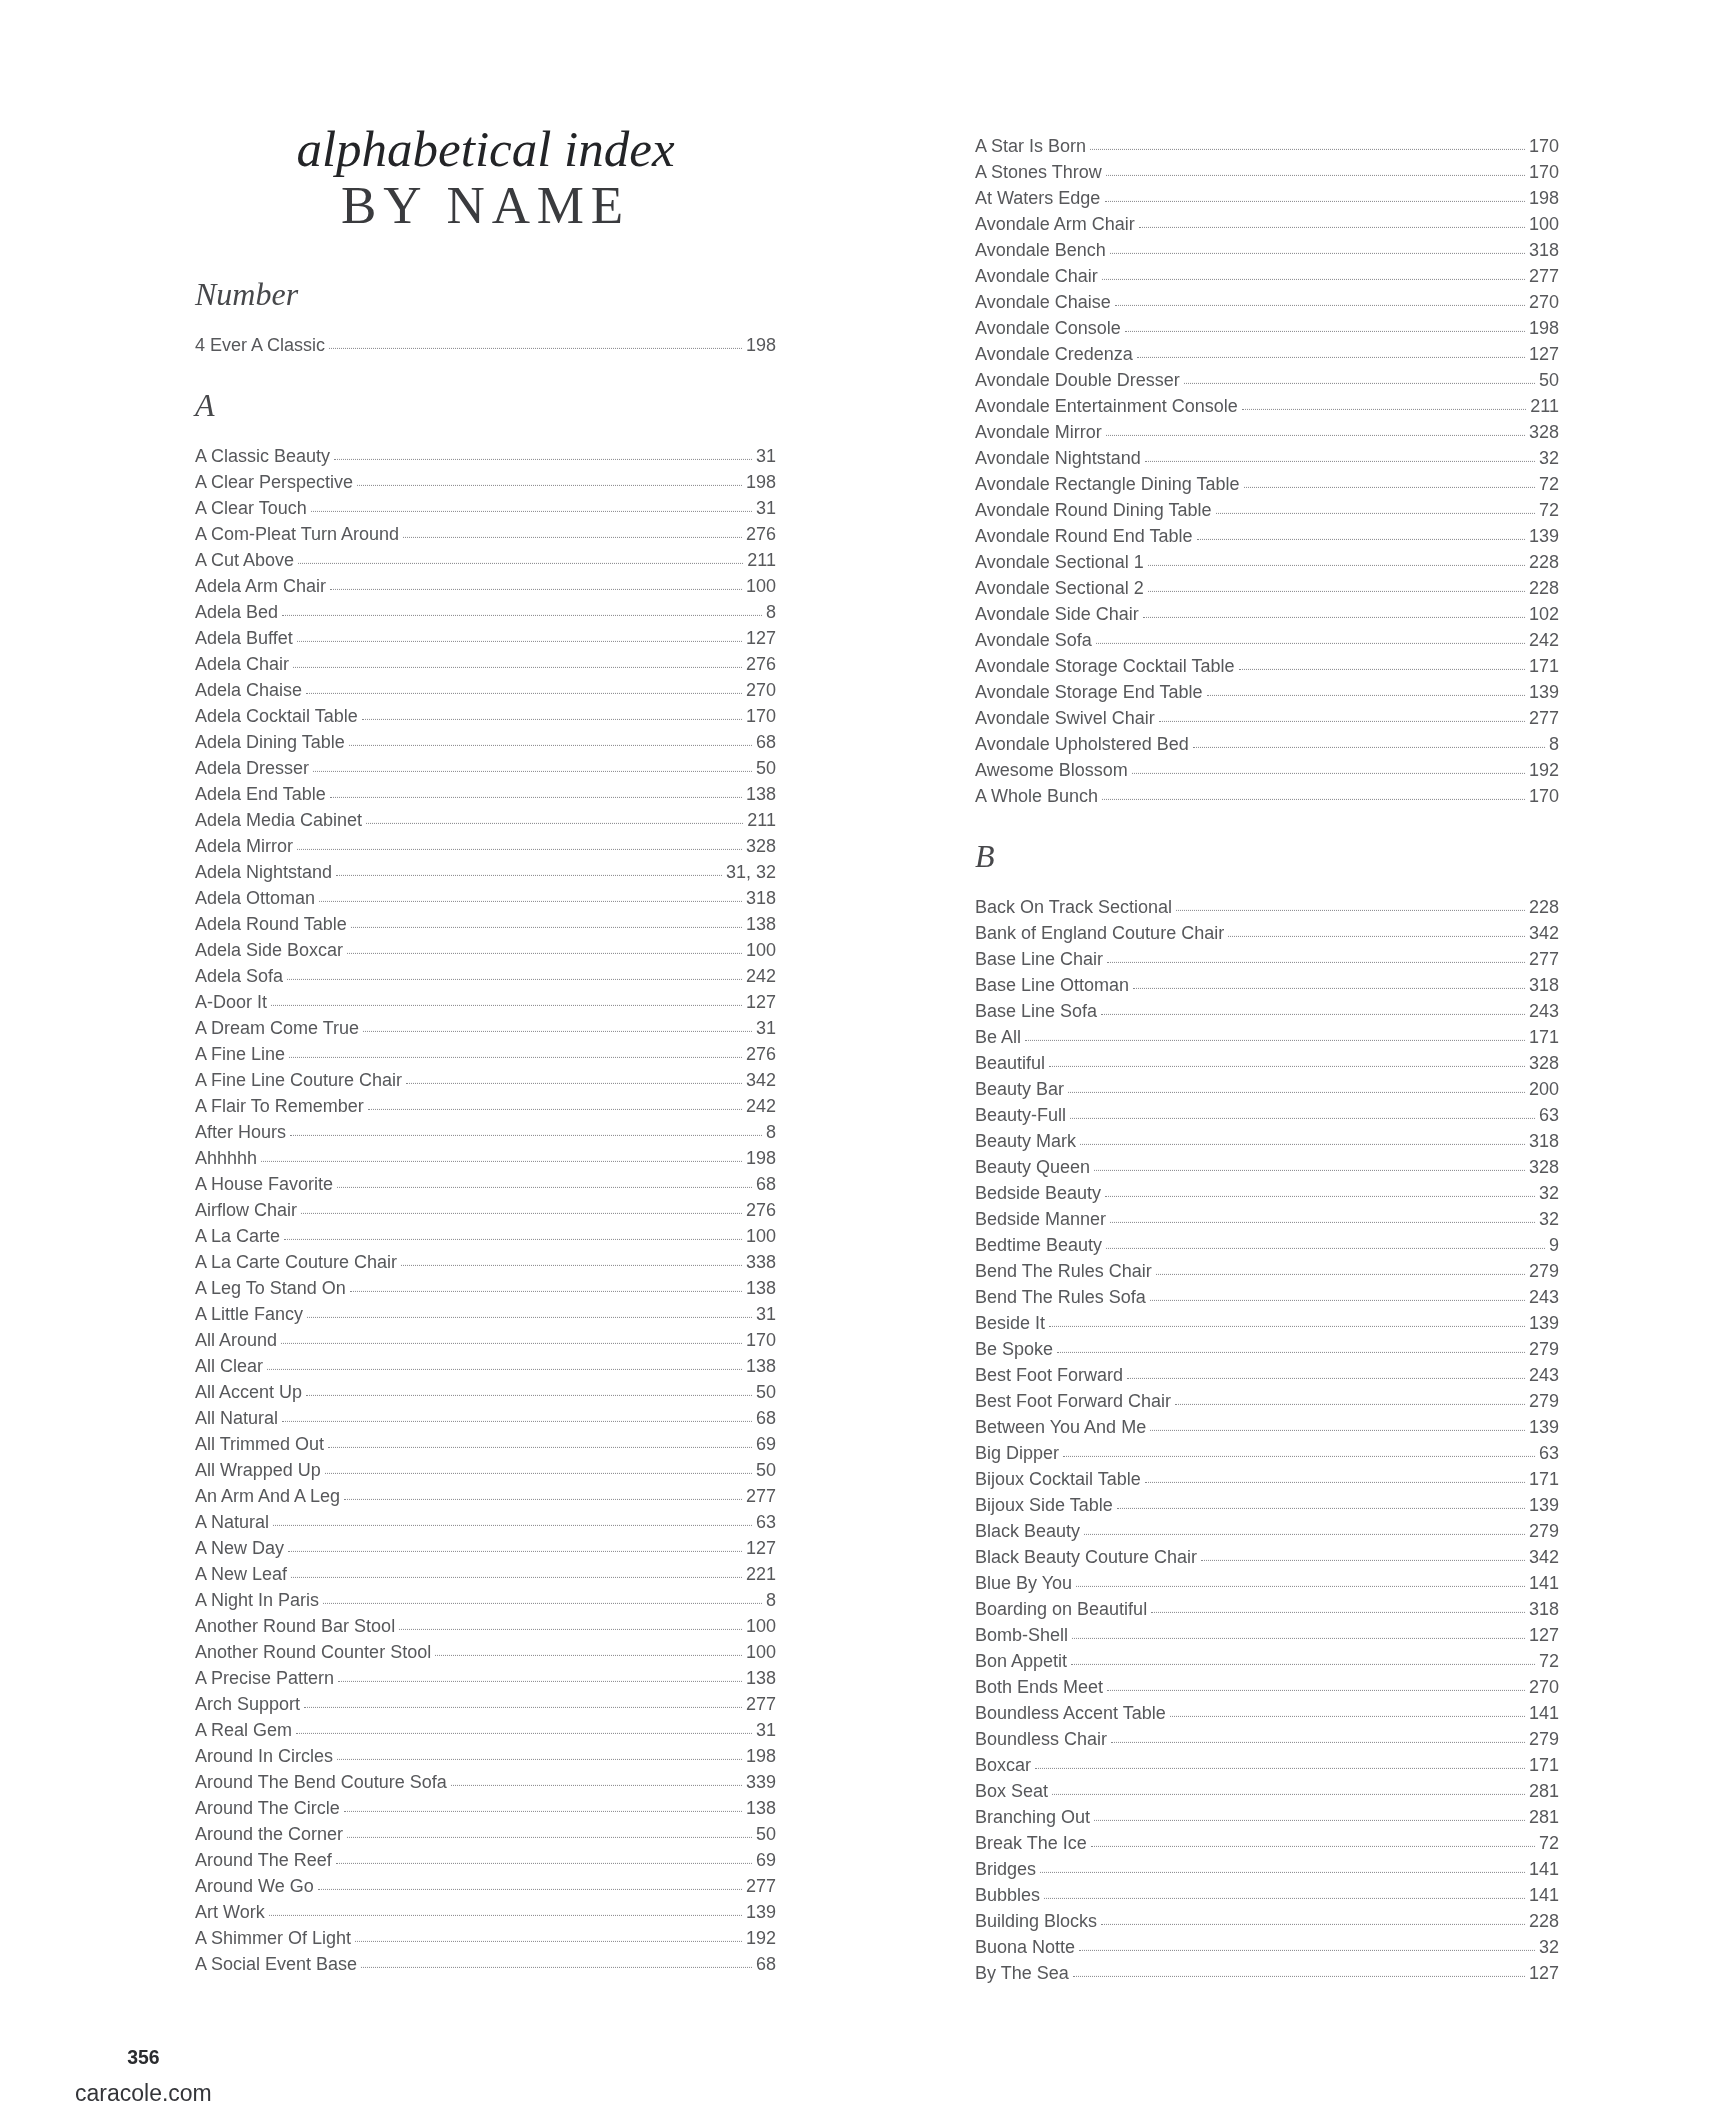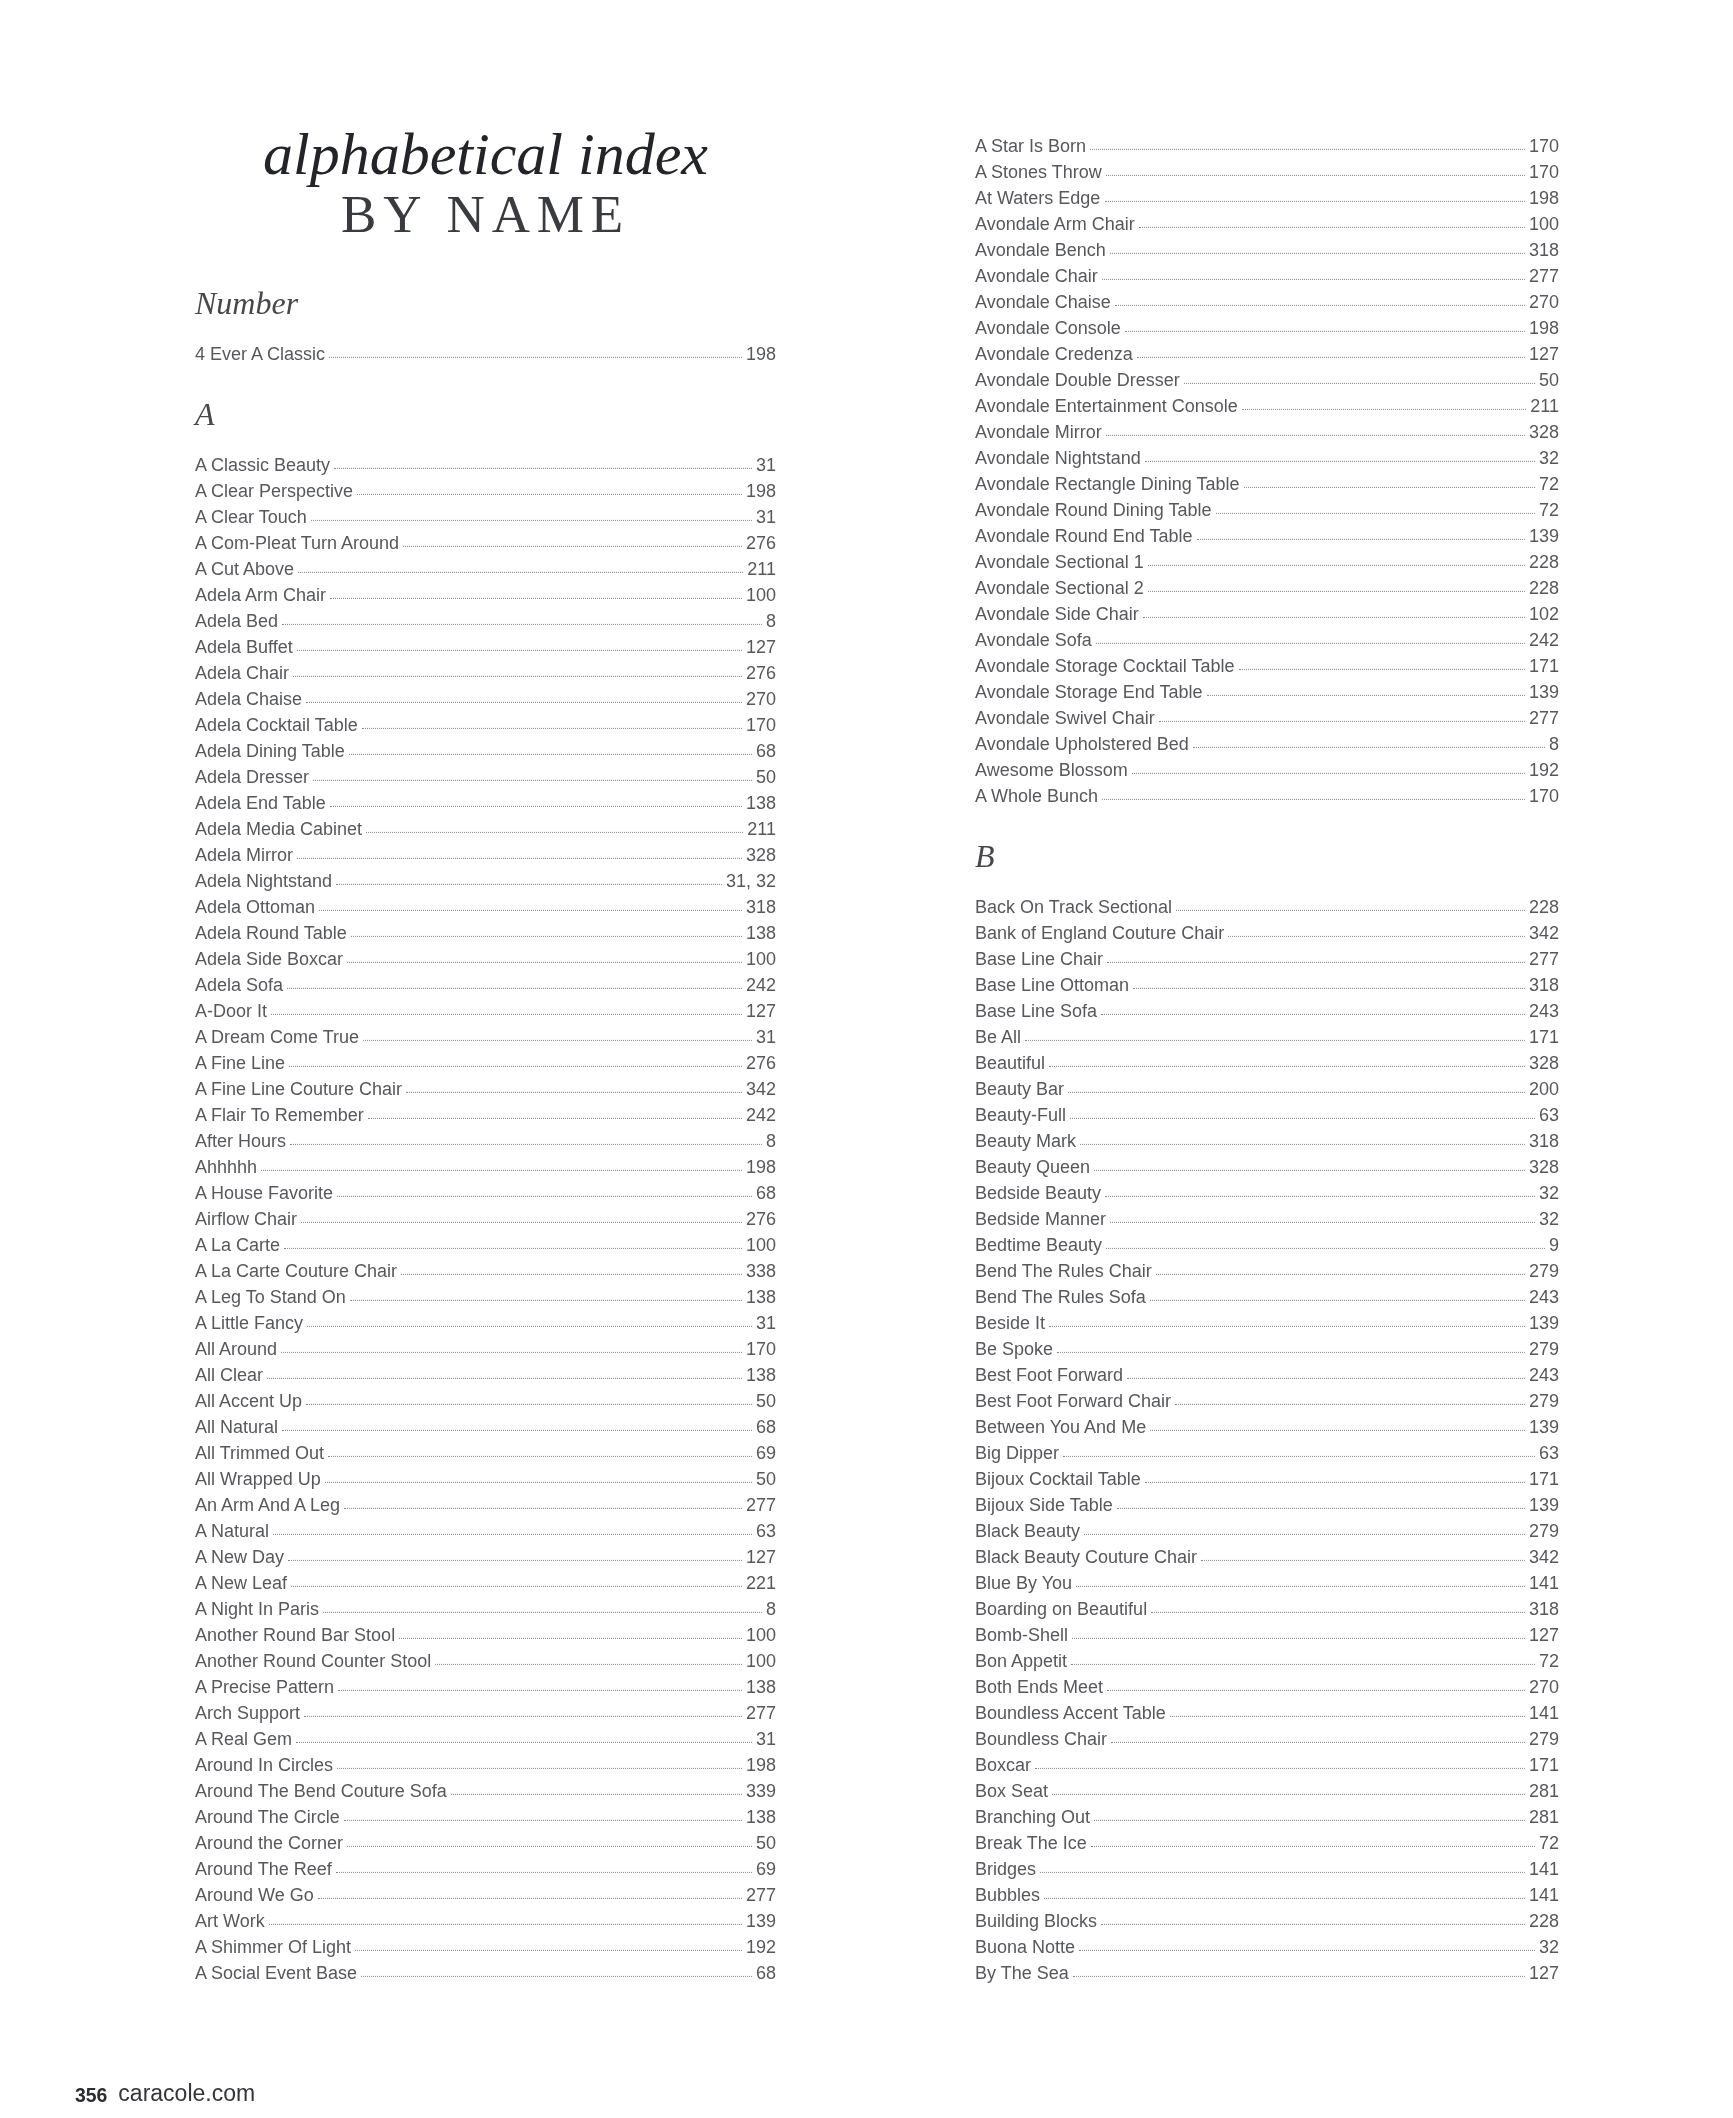--- a/index.html
+++ b/index.html
@@ -14,21 +14,21 @@
   }
   .col { position: absolute; }
   .col-left  { left: 195px;  top: 123px; width: 581px; }
   .col-right { left: 975px; top: 133px; width: 584px; }
 
   .title-block { text-align: center; margin-bottom: 43px; }
   .title-script {
     font-family: "Liberation Serif", serif;
     font-style: italic;
     font-weight: 400;
-    font-size: 60px;
+    font-size: 51px;
     line-height: 1.05;
     color: #232427;
   }
   .title-caps {
     font-family: "Liberation Serif", serif;
     font-weight: 400;
     font-size: 53px;
     line-height: 1.02;
     letter-spacing: 0.13em;
     color: #3a3b3e;
@@ -61,23 +61,24 @@
     border-bottom: 1.4px dotted #85868a;
     transform: translateY(-2.1px);
   }
   .entry .pg { white-space: nowrap; }
 
   .footer {
     position: absolute;
     left: 75px;
     bottom: 12.5px;
     display: flex;
-    align-items: flex-end;
+    align-items: center;
     gap: 11px;
     color: #2f3033;
+    flex-direction: column;
   }
   .footer .pageno { font-weight: 700; font-size: 19.4px; color: #2b2c2f; }
   .footer .site  { font-size: 23px; color: #343539; }
 </style>
 </head>
 <body>
 
 <div class="page">
 
   <div class="col col-left">

